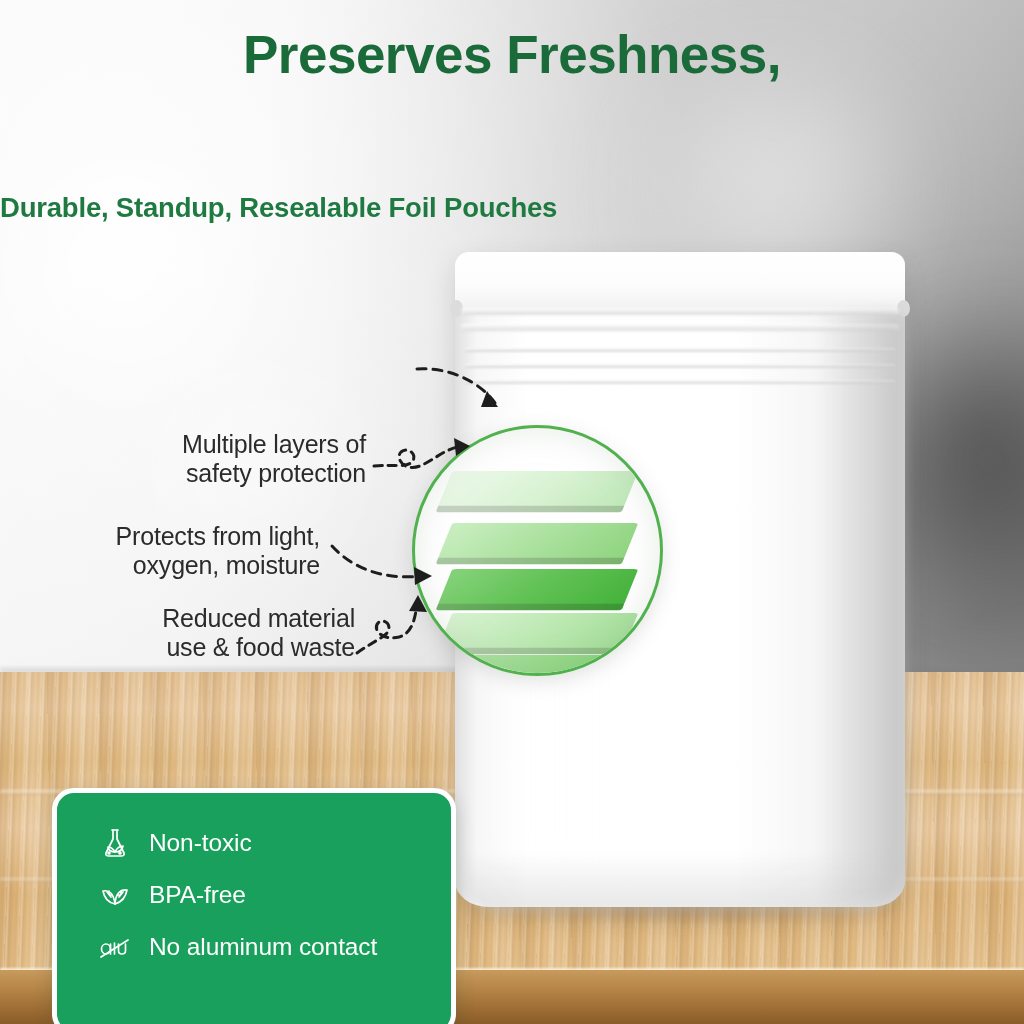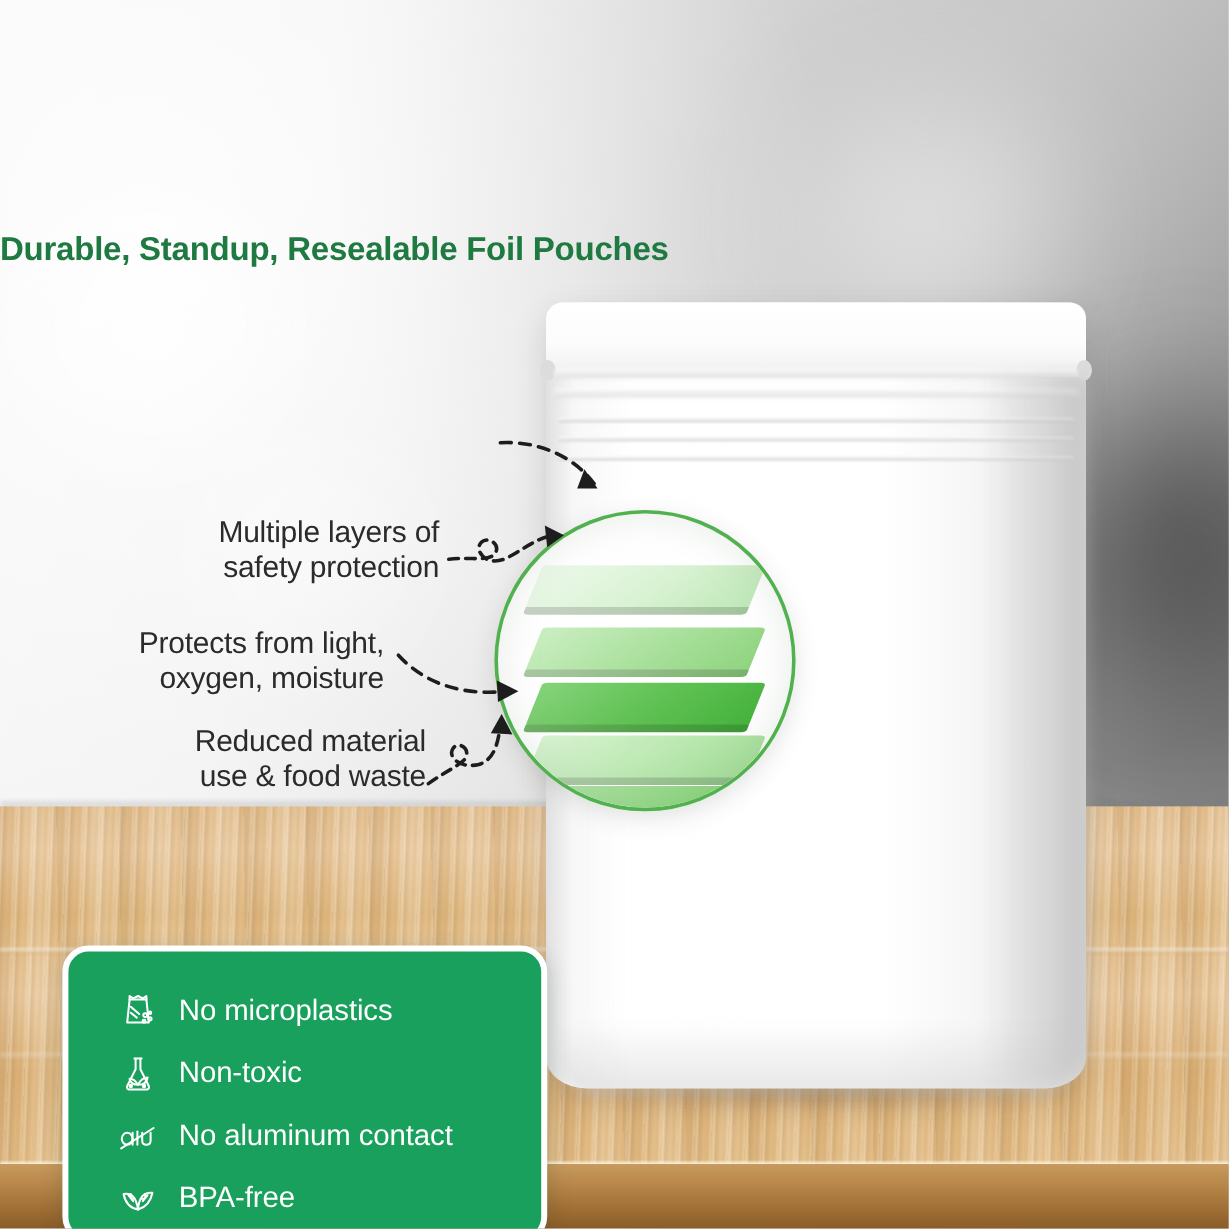--- a/index.html
+++ b/index.html
@@ -358,20 +358,21 @@
   <div class="magnifier">
     <div class="layer lay-1"></div>
     <div class="layer lay-2"></div>
     <div class="layer lay-3"></div>
     <div class="layer lay-4"></div>
     <div class="layer lay-5"></div>
     <div class="mag-inner-shadow"></div>
   </div>
 
   <div class="headline">
+    <div>Preserves Freshness,</div>
   </div>
   <div class="subhead">Durable, Standup, Resealable Foil Pouches</div>
 
   <div class="callout co-2">Multiple layers of
 safety protection</div>
   <div class="callout co-3">Protects from light,
 oxygen, moisture</div>
   <div class="callout co-4">Reduced material
 use &amp; food waste</div>
 
@@ -390,70 +391,55 @@
     <path d="M84,27 L102,36 L85,45" fill="#1d1d1d"></path>
   </svg>
 
   <svg class="arrow-svg" style="left:355px; top:595px; width:110px; height:68px;">
     <path d="M2,58 C16,48 26,44 32,38 C38,31 29,22 23,28 C17,35 28,46 44,42 C58,38 60,22 62,10" fill="none" stroke="#1d1d1d" stroke-width="3" stroke-dasharray="8 6" stroke-linecap="round"></path>
     <path d="M54,16 L63,0 L72,17" fill="#1d1d1d"></path>
   </svg>
 
   <div class="benefits">
 
-    <div class="benefit-row">
-      <span class="benefit-icon">
-        <svg width="34" height="34" viewBox="0 0 34 34" fill="none" stroke="#ffffff" stroke-width="1.7" stroke-linecap="round" stroke-linejoin="round">
-          <path d="M10 7 L10 4 L13 6 L17 4 L21 6 L24 4 L24 7"></path>
-          <path d="M10 7 L8 26 L26 26 L24 7 Z"></path>
-          <path d="M11 13 L18 19"></path>
-          <path d="M11 18 L16 22"></path>
-          <circle cx="23" cy="20" r="1.6"></circle>
-          <circle cx="27" cy="23" r="1.3"></circle>
-          <circle cx="22" cy="25" r="1.2"></circle>
-          <circle cx="27" cy="18" r="1"></circle>
-        </svg>
-      </span>
-      <span class="benefit-label">No microplastics</span>
-    </div>
 
     <div class="benefit-row">
       <span class="benefit-icon">
         <svg width="34" height="34" viewBox="0 0 34 34" fill="none" stroke="#ffffff" stroke-width="1.7" stroke-linecap="round" stroke-linejoin="round">
           <path d="M14 4 L20 4"></path>
           <path d="M15 4 L15 13 L8 27 Q7 30 11 30 L23 30 Q27 30 26 27 L19 13 L19 4"></path>
           <path d="M17 26 Q14 21 10 21 Q11 26 17 26 Z"></path>
           <path d="M17 26 Q20 20 25 20 Q24 26 17 26 Z"></path>
           <circle cx="11" cy="27" r="1"></circle>
           <circle cx="22" cy="27" r="1"></circle>
         </svg>
       </span>
       <span class="benefit-label">Non-toxic</span>
     </div>
 
     <div class="benefit-row">
       <span class="benefit-icon">
+        <svg width="34" height="34" viewBox="0 0 34 34" fill="none" stroke="#ffffff" stroke-width="1.7" stroke-linecap="round" stroke-linejoin="round">
+          <path d="M17 26 Q7 24 5 13 Q15 11 17 26 Z"></path>
+          <path d="M17 26 Q27 23 29 12 Q18 11 17 26 Z"></path>
+          <path d="M9 14 L13 19 M11 13 L11 16 M14 17 L12 17"></path>
+          <path d="M25 14 L21 19 M23 13 L23 16 M20 17 L22 17"></path>
+        </svg>
+      </span>
+      <span class="benefit-label">BPA-free</span>
+    </div>
+
+    <div class="benefit-row">
+      <span class="benefit-icon">
         <svg width="36" height="34" viewBox="0 0 36 34" fill="none" stroke="#ffffff" stroke-width="1.7" stroke-linecap="round" stroke-linejoin="round">
           <ellipse cx="9" cy="19" rx="4.5" ry="5"></ellipse>
           <path d="M13.5 14 L13.5 24"></path>
           <path d="M17.5 13 L17.5 24"></path>
           <path d="M21.5 14 L21.5 20.5 Q21.5 24 25 24 Q28.5 24 28.5 20.5 L28.5 14"></path>
           <path d="M4 27 L31 10"></path>
         </svg>
       </span>
       <span class="benefit-label">No aluminum contact</span>
     </div>
 
-    <div class="benefit-row">
-      <span class="benefit-icon">
-        <svg width="34" height="34" viewBox="0 0 34 34" fill="none" stroke="#ffffff" stroke-width="1.7" stroke-linecap="round" stroke-linejoin="round">
-          <path d="M17 26 Q7 24 5 13 Q15 11 17 26 Z"></path>
-          <path d="M17 26 Q27 23 29 12 Q18 11 17 26 Z"></path>
-          <path d="M9 14 L13 19 M11 13 L11 16 M14 17 L12 17"></path>
-          <path d="M25 14 L21 19 M23 13 L23 16 M20 17 L22 17"></path>
-        </svg>
-      </span>
-      <span class="benefit-label">BPA-free</span>
-    </div>
-
   </div>
 
 </div>
 
 </body></html>

